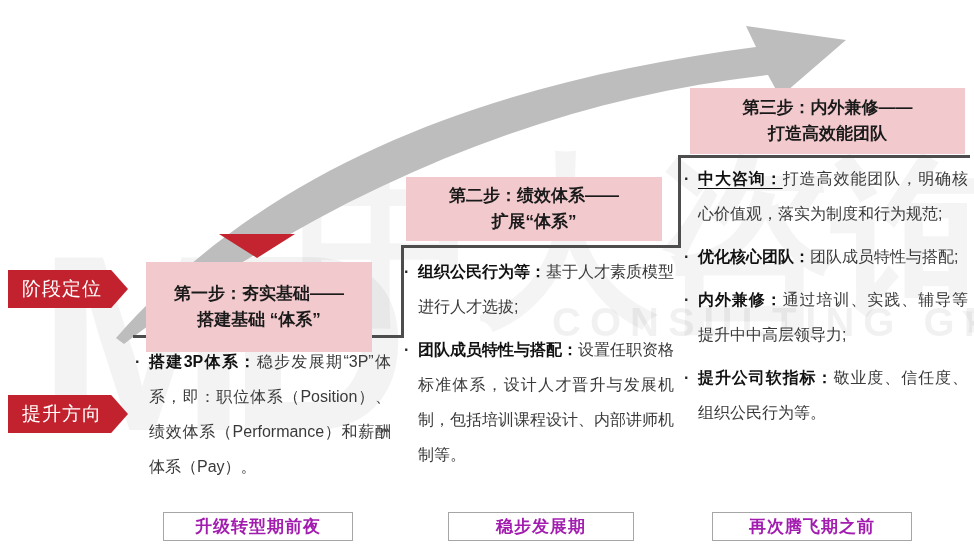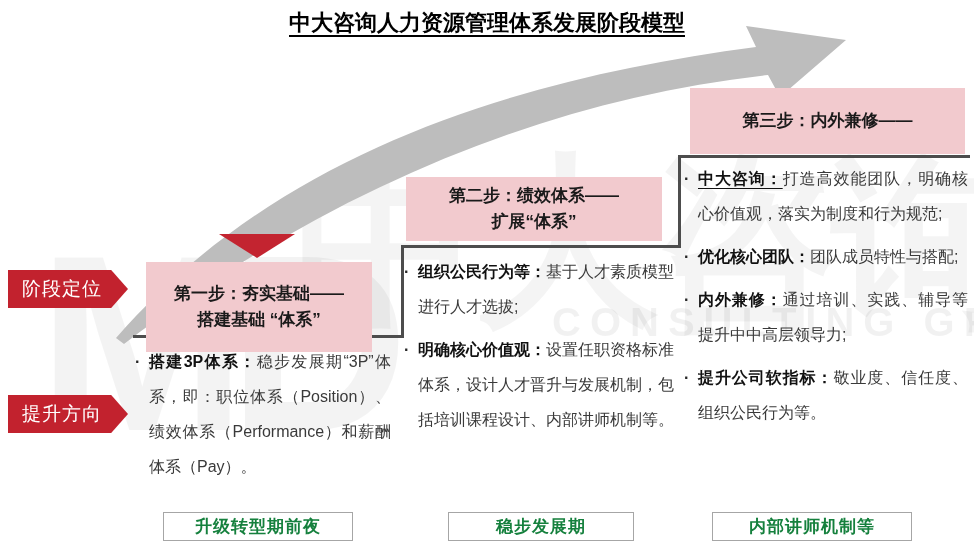--- a/index.html
+++ b/index.html
@@ -59,36 +59,35 @@
   .body3{left:682px;top:161px;width:286px;}
   .bullet{position:relative;padding-left:16px;margin-bottom:8px;}
   .dot{position:absolute;left:2px;top:0;font-weight:bold;color:#262626;}
   .lead{font-weight:bold;color:#111;}
   .lead.u{text-decoration:underline;text-underline-offset:4px;}
   
   .phase-box{
     position:absolute;top:512px;height:29px;z-index:3;background:#fff;
     border:1.6px solid #a6a6a6;box-sizing:border-box;
     display:flex;align-items:center;justify-content:center;
-    font-size:17px;font-weight:bold;color:#15803d;letter-spacing:1px;
+    font-size:17px;font-weight:bold;color:#a21caf;letter-spacing:1px;
   }
   .phase1{left:163px;width:190px;}
   .phase2{left:448px;width:186px;}
   .phase3{left:712px;width:200px;}
 </style>
 </head>
 <body>
 
 <div class="canvas">
 
   <div class="wm wm-logo">MD</div>
   <div class="wm wm-cn">中大咨询</div>
   <div class="wm wm-en">CONSULTING GROUP</div>
 
-  <div class="title">中大咨询人力资源管理体系发展阶段模型</div>
 
   <svg class="swoosh" width="974" height="550" viewBox="0 0 974 550">
     <path d="M 116 338
              C 280 150, 520 78, 756 47
              L 746 26
              L 846 40
              L 780 97
              L 768 75
              C 540 100, 320 195, 124 344
              Z" fill="#BDBDBD"></path>
@@ -112,37 +111,38 @@
   <div class="step-box step1-box">
     <span>第一步：夯实基础——</span>
     <span>搭建基础 “体系”</span>
   </div>
   <div class="step-box step2-box">
     <span>第二步：绩效体系——</span>
     <span>扩展“体系”</span>
   </div>
   <div class="step-box step3-box">
     <span>第三步：内外兼修——</span>
+    <span>打造高效能团队</span>
   </div>
 
   <div class="body body1">
     <div class="bullet">
       <span class="dot">·</span>
       <span class="lead">搭建3P体系：</span><span>稳步发展期“3P”体系，即：职位体系（Position）、绩效体系（Performance）和薪酬体系（Pay）。</span>
     </div>
   </div>
 
   <div class="body body2">
     <div class="bullet">
       <span class="dot">·</span>
       <span class="lead">组织公民行为等：</span><span>基于人才素质模型进行人才选拔;</span>
     </div>
     <div class="bullet">
       <span class="dot">·</span>
-      <span class="lead">明确核心价值观：</span><span>设置任职资格标准体系，设计人才晋升与发展机制，包括培训课程设计、内部讲师机制等。</span>
+      <span class="lead">团队成员特性与搭配：</span><span>设置任职资格标准体系，设计人才晋升与发展机制，包括培训课程设计、内部讲师机制等。</span>
     </div>
   </div>
 
   <div class="body body3">
     <div class="bullet">
       <span class="dot">·</span>
       <span class="lead u">中大咨询：</span><span>打造高效能团队，明确核心价值观，落实为制度和行为规范;</span>
     </div>
     <div class="bullet">
       <span class="dot">·</span>
@@ -158,16 +158,16 @@
     </div>
   </div>
 
   <div class="phase-box phase1">
     <span>升级转型期前夜</span>
   </div>
   <div class="phase-box phase2">
     <span>稳步发展期</span>
   </div>
   <div class="phase-box phase3">
-    <span>内部讲师机制等</span>
+    <span>再次腾飞期之前</span>
   </div>
 
 </div>
 
 </body></html>

